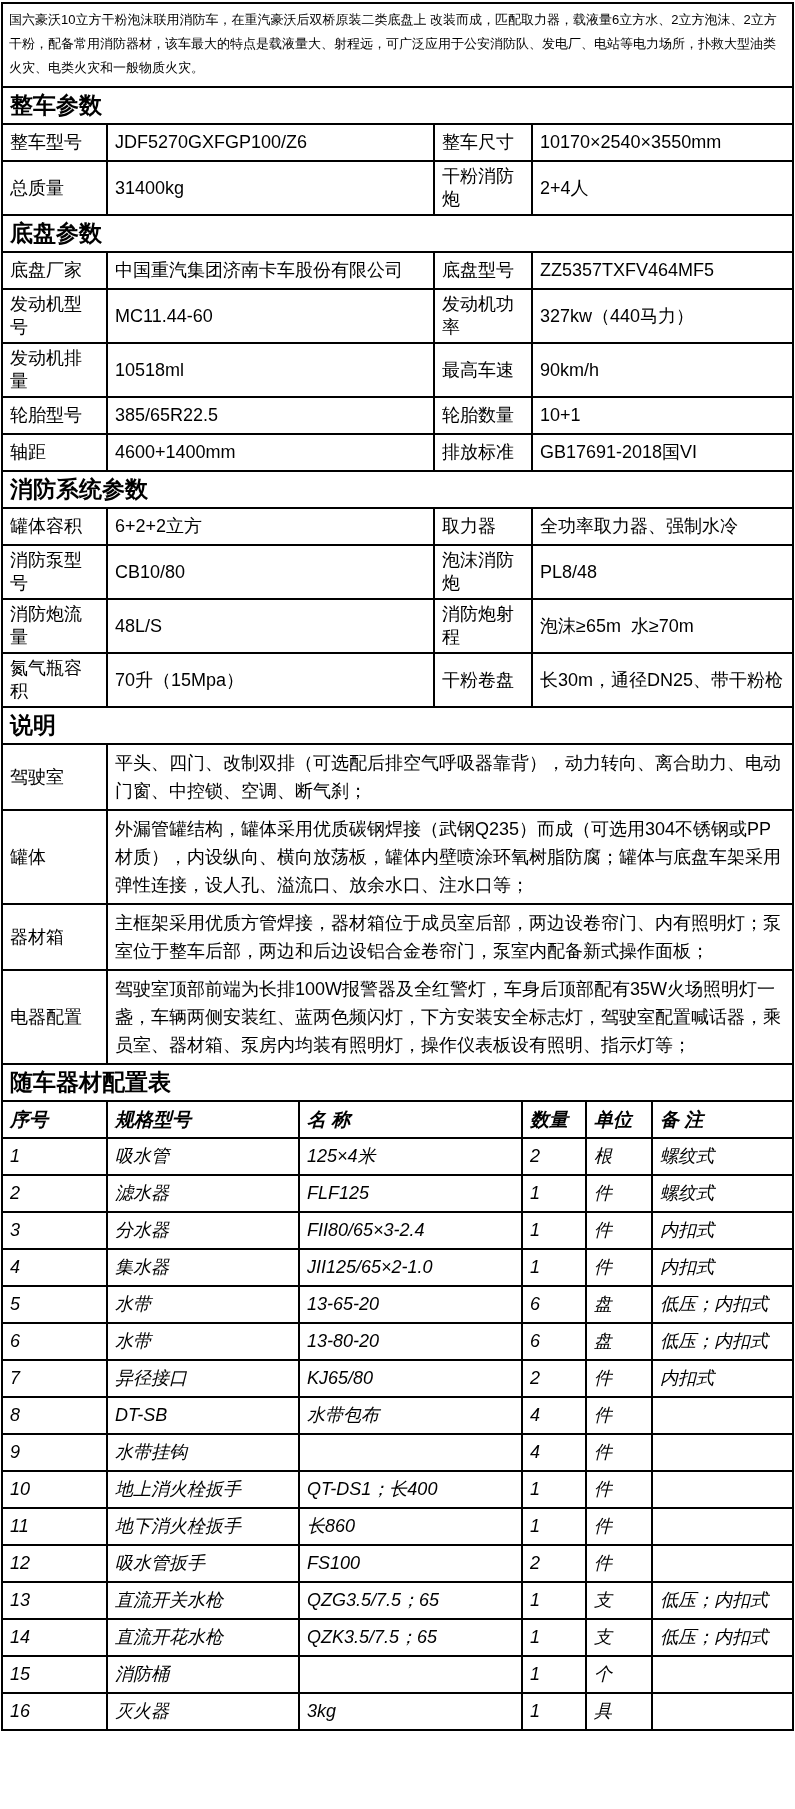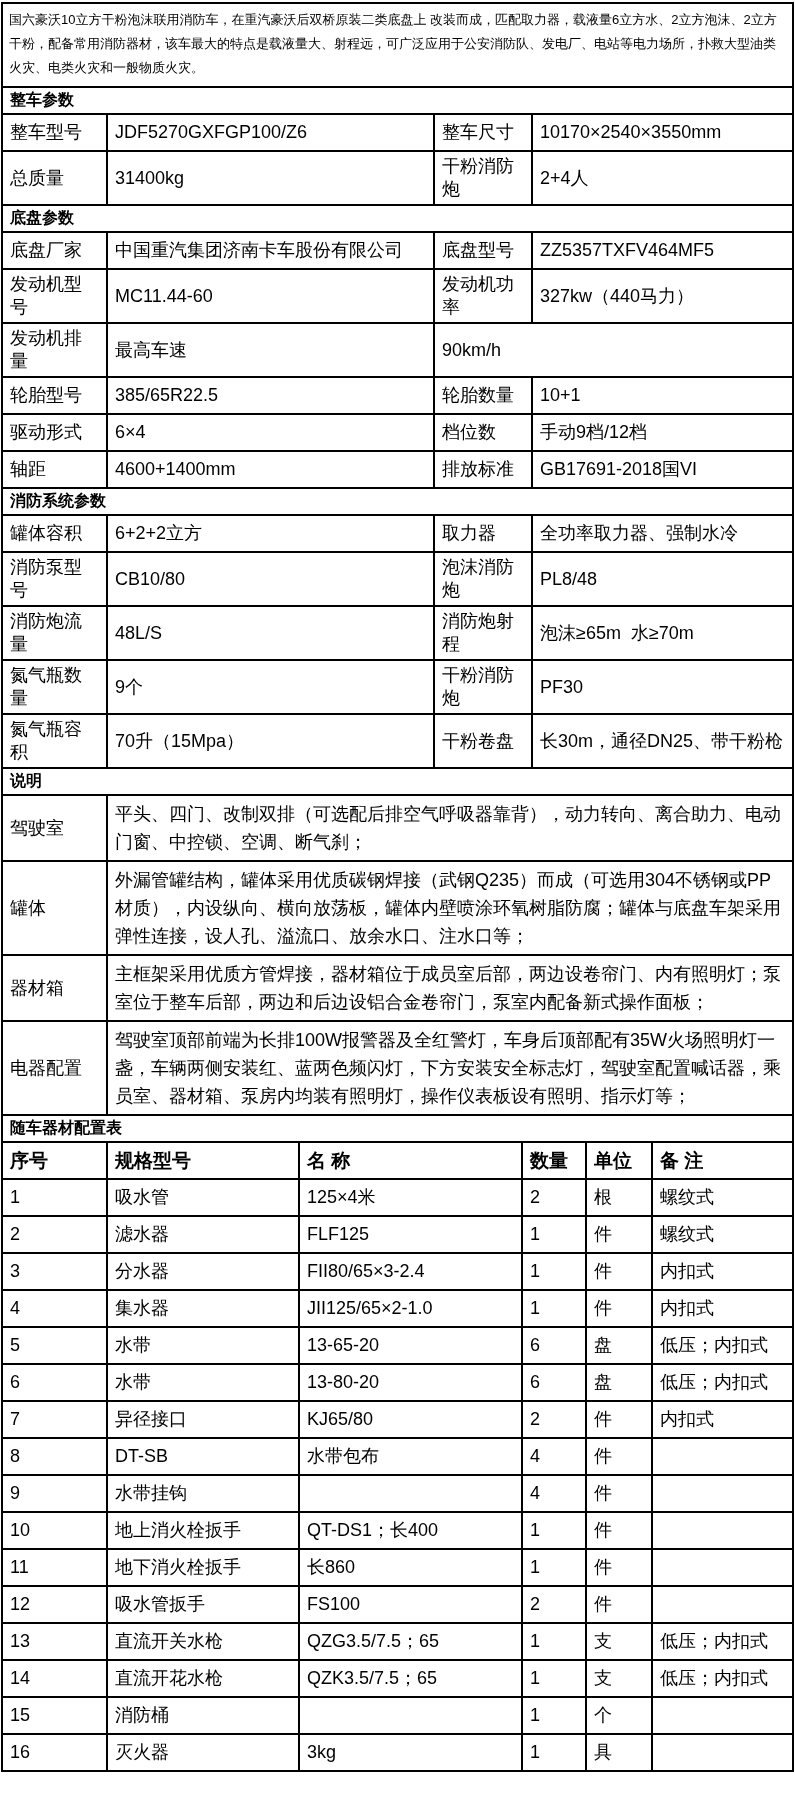--- a/index.html
+++ b/index.html
@@ -16,21 +16,21 @@
   }
   .intro {
     padding: 4px 6px 6px 6px;
     font-size: 13px;
     line-height: 24px;
     white-space: pre-wrap;
   }
   .sec-title {
     border-top: 2px solid #000000;
     font-weight: 700;
-    font-size: 16px;
+    font-size: 23px;
     padding: 2px 7px;
     min-height: 27px;
     display: flex;
     align-items: center;
   }
   .prow {
     display: grid;
     grid-template-columns: 103px 327px 98px 1fr;
     border-top: 2px solid #000000;
   }
@@ -62,20 +62,21 @@
     border-left: none;
     display: flex;
     align-items: center;
     white-space: normal;
     border-radius: 25px;
   }
   .erow {
     display: grid;
     grid-template-columns: 103px 192px 223px 64px 66px 1fr;
     border-top: 2px solid #000000;
+    font-style: italic;
   }
   .ecell {
     padding: 3px 7px;
     font-size: 18px;
     line-height: 23px;
     min-height: 35px;
     display: flex;
     align-items: center;
     border-left: 2px solid #000000;
     white-space: pre-wrap;
@@ -110,36 +111,31 @@
       <div class="pcell">ZZ5357TXFV464MF5</div>
     </div>
     <div class="prow">
       <div class="pcell">发动机型号</div>
       <div class="pcell">MC11.44-60</div>
       <div class="pcell">发动机功率</div>
       <div class="pcell">327kw（440马力）</div>
     </div>
     <div class="prow">
       <div class="pcell">发动机排量</div>
+      <div class="pcell">10518ml</div>
       <div class="pcell">最高车速</div>
       <div class="pcell">90km/h</div>
     </div>
     <div class="prow">
       <div class="pcell">轮胎型号</div>
       <div class="pcell">385/65R22.5</div>
       <div class="pcell">轮胎数量</div>
       <div class="pcell">10+1</div>
     </div>
     <div class="prow">
-      <div class="pcell">驱动形式</div>
-      <div class="pcell">6×4</div>
-      <div class="pcell">档位数</div>
-      <div class="pcell">手动9档/12档</div>
-    </div>
-    <div class="prow">
       <div class="pcell">轴距</div>
       <div class="pcell">4600+1400mm</div>
       <div class="pcell">排放标准</div>
       <div class="pcell">GB17691-2018国VI</div>
     </div>
     <div class="sec-title">消防系统参数</div>
     <div class="prow">
       <div class="pcell">罐体容积</div>
       <div class="pcell">6+2+2立方</div>
       <div class="pcell">取力器</div>
@@ -149,26 +145,20 @@
       <div class="pcell">消防泵型号</div>
       <div class="pcell">CB10/80</div>
       <div class="pcell">泡沫消防炮</div>
       <div class="pcell">PL8/48</div>
     </div>
     <div class="prow">
       <div class="pcell">消防炮流量</div>
       <div class="pcell">48L/S</div>
       <div class="pcell">消防炮射程</div>
       <div class="pcell">泡沫≥65m  水≥70m</div>
-    </div>
-    <div class="prow">
-      <div class="pcell">氮气瓶数量</div>
-      <div class="pcell">9个</div>
-      <div class="pcell">干粉消防炮</div>
-      <div class="pcell">PF30</div>
     </div>
     <div class="prow">
       <div class="pcell">氮气瓶容积</div>
       <div class="pcell">70升（15Mpa）</div>
       <div class="pcell">干粉卷盘</div>
       <div class="pcell">长30m，通径DN25、带干粉枪</div>
     </div>
     <div class="sec-title">说明</div>
     <div class="nrow">
       <div class="ncell nlabel">驾驶室</div>

